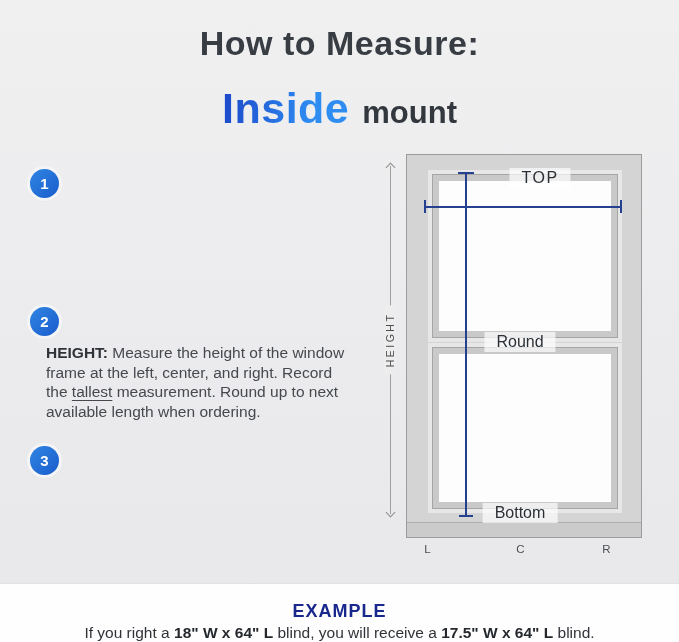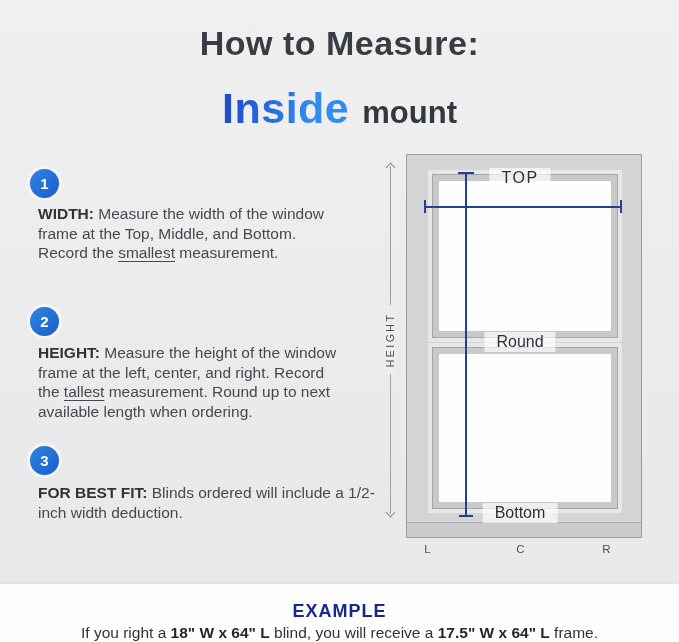--- a/index.html
+++ b/index.html
@@ -36,21 +36,21 @@
     color:#fff; font-size:15px; font-weight:700;
     display:flex; align-items:center; justify-content:center;
     box-shadow:0 0 0 3px #f4f5f6, 0 1px 3px rgba(0,0,0,0.18);
   }
   .badge-1 { top:169px; } .badge-2 { top:307px; } .badge-3 { top:446px; }
   .step-text {
     position:absolute; left:38px; font-size:15.5px; line-height:19.5px;
     color:#45494e;
   }
   .step-text-1 { top:204px; width:305px; }
-  .step-text-2 { top:343px; width:305px; }
+  .step-text-2 { top:343px; width:305px;margin-left:8px; }
   .step-text-3 { top:483px; width:342px; }
   .step-text b { color:#2f3338; }
   .u { text-decoration:underline; text-underline-offset:3px; text-decoration-thickness:1px; }
 
   
   .win-outer {
     position:absolute; left:406px; top:154px; width:236px; height:384px;
     background:#d4d4d5; border:1px solid #9c9c9d;
   }
   .win-sill {
@@ -63,21 +63,21 @@
     box-shadow:0 0 0 1px #a5a5a6, 0 0 0 5px #e7e7e8;
   }
   .pane-top    { left:26px; top:20px;  width:184px; height:162px; }
   .pane-bottom { left:26px; top:193px; width:184px; height:160px; }
 
   .win-label {
     position:absolute; transform:translate(-50%,-50%);
     font-size:16px; color:#2b3036; background:rgba(255,255,255,0.68);
     padding:1px 12px; white-space:nowrap; z-index:5;
   }
-  .win-label-top    { left:520px; top:178px; letter-spacing:1.5px; }
+  .win-label-top    { left:540px; top:178px; letter-spacing:1.5px; }
   .win-label-middle { left:520px; top:342px; }
   .win-label-bottom { left:520px; top:513px; }
 
   
   .m-line { position:absolute; background:#24408f; z-index:4; }
   .m-v      { left:465px; top:173px; width:2px;  height:344px; }
   .m-v-t1   { left:458px; top:172px; width:16px; height:2px; }
   .m-v-t2   { left:459px; top:515px; width:14px; height:2px; }
   .m-h      { left:425px; top:206px; width:196px; height:2px; }
   .m-h-t1   { left:424px; top:200px; width:2px;  height:13px; }
@@ -131,27 +131,25 @@
 
 <div id="canvas">
 
   <div class="title-line1">How to Measure:</div>
   <div class="title-line2">
     <span class="title-highlight">Inside</span>
     <span class="title-suffix">mount</span>
   </div>
 
   <div class="badge badge-1">1</div>
-  <p class="step-text step-text-1"><b>WIDTH:</b><span> Measure the width of the window frame at the Top, Middle, and Bottom. Record the </span><span class="u">smallest</span><span> measurement.</span></p>
 
   <div class="badge badge-2">2</div>
   <p class="step-text step-text-2"><b>HEIGHT:</b><span> Measure the height of the window frame at the left, center, and right. Record the </span><span class="u">tallest</span><span> measurement. Round up to next available length when ordering.</span></p>
 
   <div class="badge badge-3">3</div>
-  <p class="step-text step-text-3"><b>FOR BEST FIT:</b><span> Blinds ordered will include a 1/2-inch width deduction.</span></p>
 
   <div class="win-outer">
     <div class="pane pane-top"></div>
     <div class="pane pane-bottom"></div>
     <div class="win-sill"></div>
   </div>
 
   <div class="m-line m-v"></div>
   <div class="m-line m-v-t1"></div>
   <div class="m-line m-v-t2"></div>
@@ -170,16 +168,16 @@
     <span class="dim-label">HEIGHT</span>
     <span class="chev chev-down"></span>
   </div>
 
   <div class="lcr lcr-l">L</div>
   <div class="lcr lcr-c">C</div>
   <div class="lcr lcr-r">R</div>
 
   <div class="footer">
     <div class="footer-heading">EXAMPLE</div>
-    <div class="footer-line"><span>If you right a </span><b>18" W x 64" L</b><span> blind, you will receive a </span><b>17.5" W x 64" L</b><span> frame.</span></div>
+    <div class="footer-line"><span>If you right a </span><b>18" W x 64" L</b><span> blind, you will receive a </span><b>17.5" W x 64" L</b><span> blind.</span></div>
   </div>
 
 </div>
 
 </body></html>

